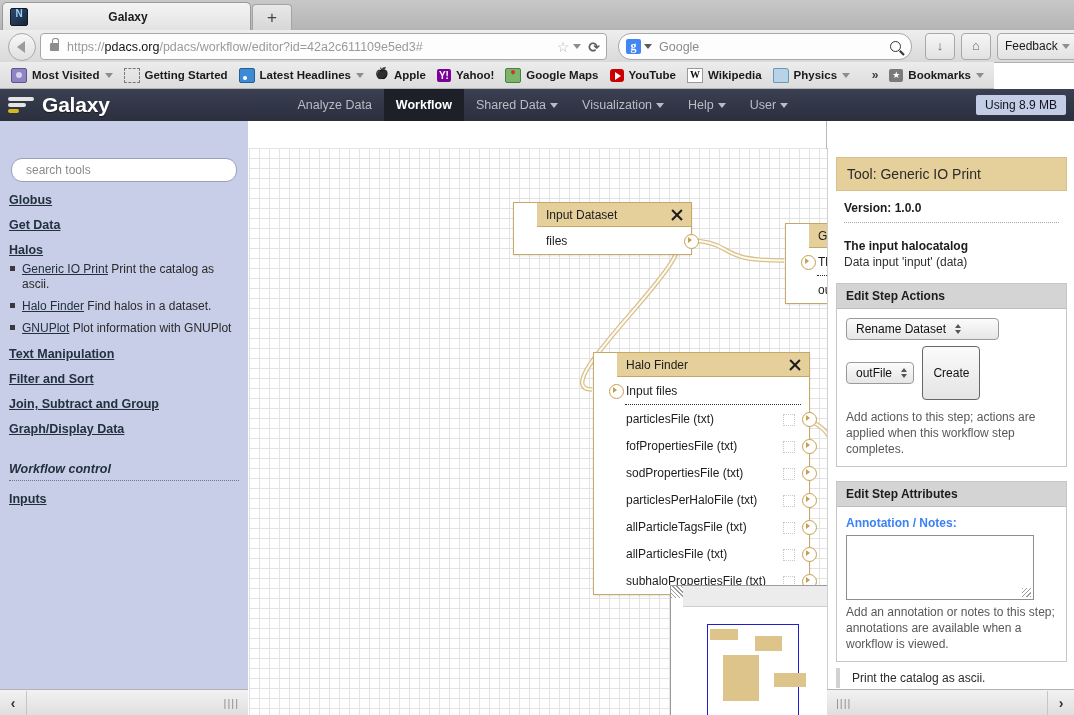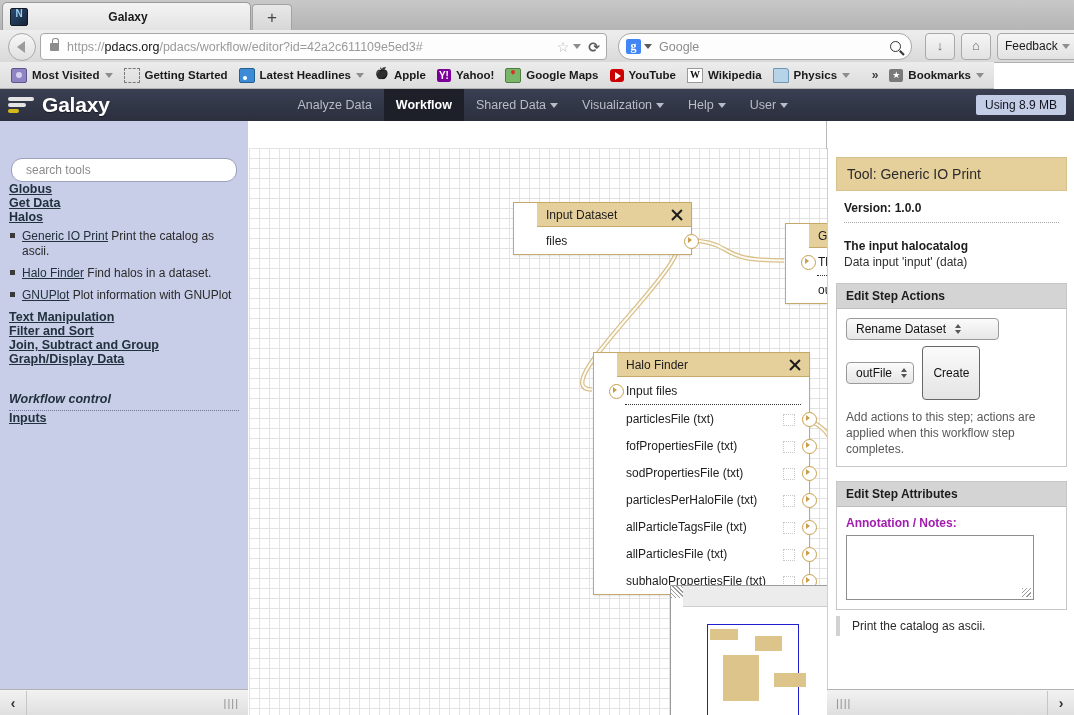--- a/index.html
+++ b/index.html
@@ -185,21 +185,21 @@
   
   #toolpanel{position:absolute;left:0;top:121px;width:248px;height:594px;background:#c8cde8;}
   #toolhdr{left:0;top:121px;width:248px;}
   .toolbody{position:absolute;left:0;top:27px;width:248px;bottom:25px;overflow:hidden;}
   .searchtools{
     margin:10px 11px 0 11px;height:22px;background:#fff;
     border:1px solid #9ba0bd;border-radius:11px;
     display:flex;align-items:center;
   }
   .searchtools span{margin-left:14px;color:#8b8b8b;font-size:12px;}
-  .toolsec{margin:0 0 0 9px;}
+  .toolsec{margin:11px 0 0 9px;}
   .toolsec a{
     font-size:12.5px;font-weight:bold;color:#21313d;text-decoration:underline;
   }
   .toollist{margin:5px 0 0 0;padding:0;list-style:none;}
   .toollist li{
     position:relative;margin:0 14px 7px 22px;font-size:12px;color:#2a2a2a;line-height:15px;
   }
   .toollist li:before{
     content:"";position:absolute;left:-12px;top:4px;width:5px;height:5px;background:#3a3a3a;
   }
@@ -311,21 +311,21 @@
   .spin{margin-left:9px;display:flex;flex-direction:column;line-height:0;}
   .spin i{border:3.2px solid transparent;display:block;}
   .spin i:first-child{border-bottom:4px solid #555;border-top:none;margin-bottom:2px;}
   .spin i:last-child{border-top:4px solid #555;border-bottom:none;}
   .btn{
     display:inline-flex;align-items:center;height:20px;padding:16px 10px;
     background:linear-gradient(#fbfbfb,#e4e4e4);border:1px solid #676767;border-radius:4px;
     font-size:12px;color:#111;margin-left:5px;vertical-align:middle;
   }
   .hint{margin-top:9px;font-size:12px;color:#585858;line-height:16px;}
-  .annlbl{font-size:12px;font-weight:bold;color:#a21caf;}
+  .annlbl{font-size:12px;font-weight:bold;color:#3b82f6;}
   .ta{
     margin-top:5px;width:186px;height:63px;background:#fff;border:1px solid #8e8e8e;
     position:relative;
   }
   .ta:after{
     content:"";position:absolute;right:2px;bottom:2px;width:9px;height:9px;
     background:repeating-linear-gradient(135deg,#9a9a9a 0 1px,transparent 1px 3px);
   }
   .stepdesc{
     margin:6px 8px 0 8px;padding:3px 0 3px 12px;font-size:12px;color:#2a2a2a;
@@ -611,20 +611,21 @@
           </div>
           <div class="hint">Add actions to this step; actions are applied when this workflow step completes.</div>
         </div>
       </div>
 
       <div class="section">
         <div class="section-hdr">Edit Step Attributes</div>
         <div class="section-body">
           <div class="annlbl">Annotation / Notes:</div>
           <div class="ta"></div>
+          <div class="hint" style="margin-top:4px">Add an annotation or notes to this step; annotations are available when a workflow is viewed.</div>
         </div>
       </div>
 
       <div class="stepdesc">Print the catalog as ascii.</div>
     </div>
     <div class="rightfoot">
       <div class="dragbar-r">||||</div>
       <div class="collapse-r">›</div>
     </div>
   </div>

